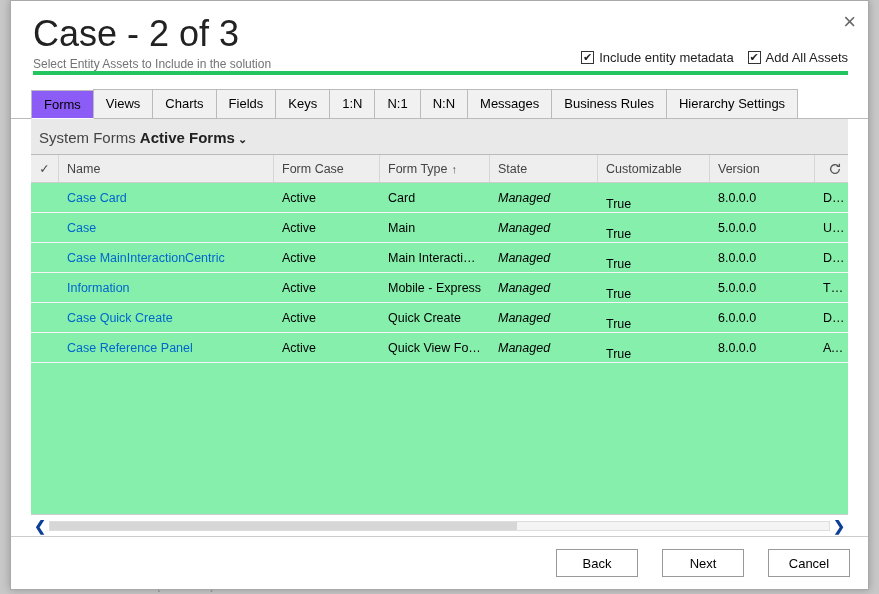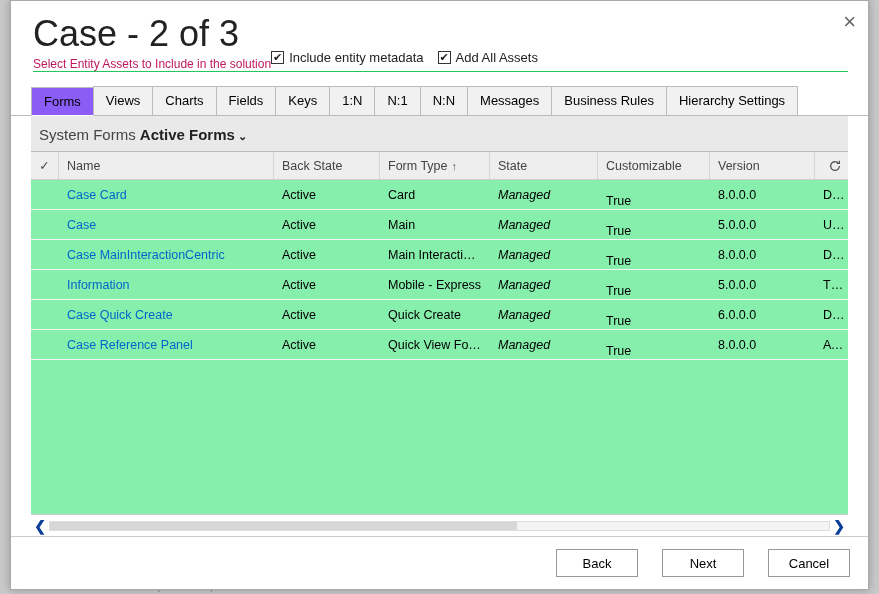--- a/index.html
+++ b/index.html
@@ -29,25 +29,26 @@
     font-weight: 300;
   }
   .hdr {
     padding: 12px 20px 6px 22px;
   }
   .title {
     font-size: 36px; font-weight: 300; color: #222;
     margin: 0;
   }
   .subtitle {
-    font-size: 12px; color: #be185d; margin-top: 2px;
+    font-size: 12px; color: #737373; margin-top: 2px;
   }
   .hdr-row {
     display: flex; align-items: flex-end;
-    border-bottom: 1px solid #22c55e;
+    justify-content: space-between;
+    border-bottom: 4px solid #22c55e;
   }
   .checks {
     display: flex; gap: 14px; padding-bottom: 6px;
     font-size: 13px; color: #222;
   }
   .chk { display: inline-flex; align-items: center; gap: 5px; cursor: pointer; }
   .chk .box {
     width: 13px; height: 13px; border: 1px solid #333;
     display: inline-flex; align-items: center; justify-content: center;
     font-size: 11px; line-height: 1;
@@ -222,21 +223,21 @@
         <span>Active Forms</span><span class="caret">⌄</span>
       </span>
     </div>
 
     <div class="cols">
       <div class="col chk">✓</div>
       <div class="col name">
           <span>Name</span>
         </div>
       <div class="col fstate">
-          <span>Back State</span>
+          <span>Form Case</span>
         </div>
       <div class="col ftype">
           <span>Form Type</span>
           <span class="sorticon">↑</span>
         </div>
       <div class="col state">
           <span>State</span>
         </div>
       <div class="col cust">
           <span>Customizable</span>

